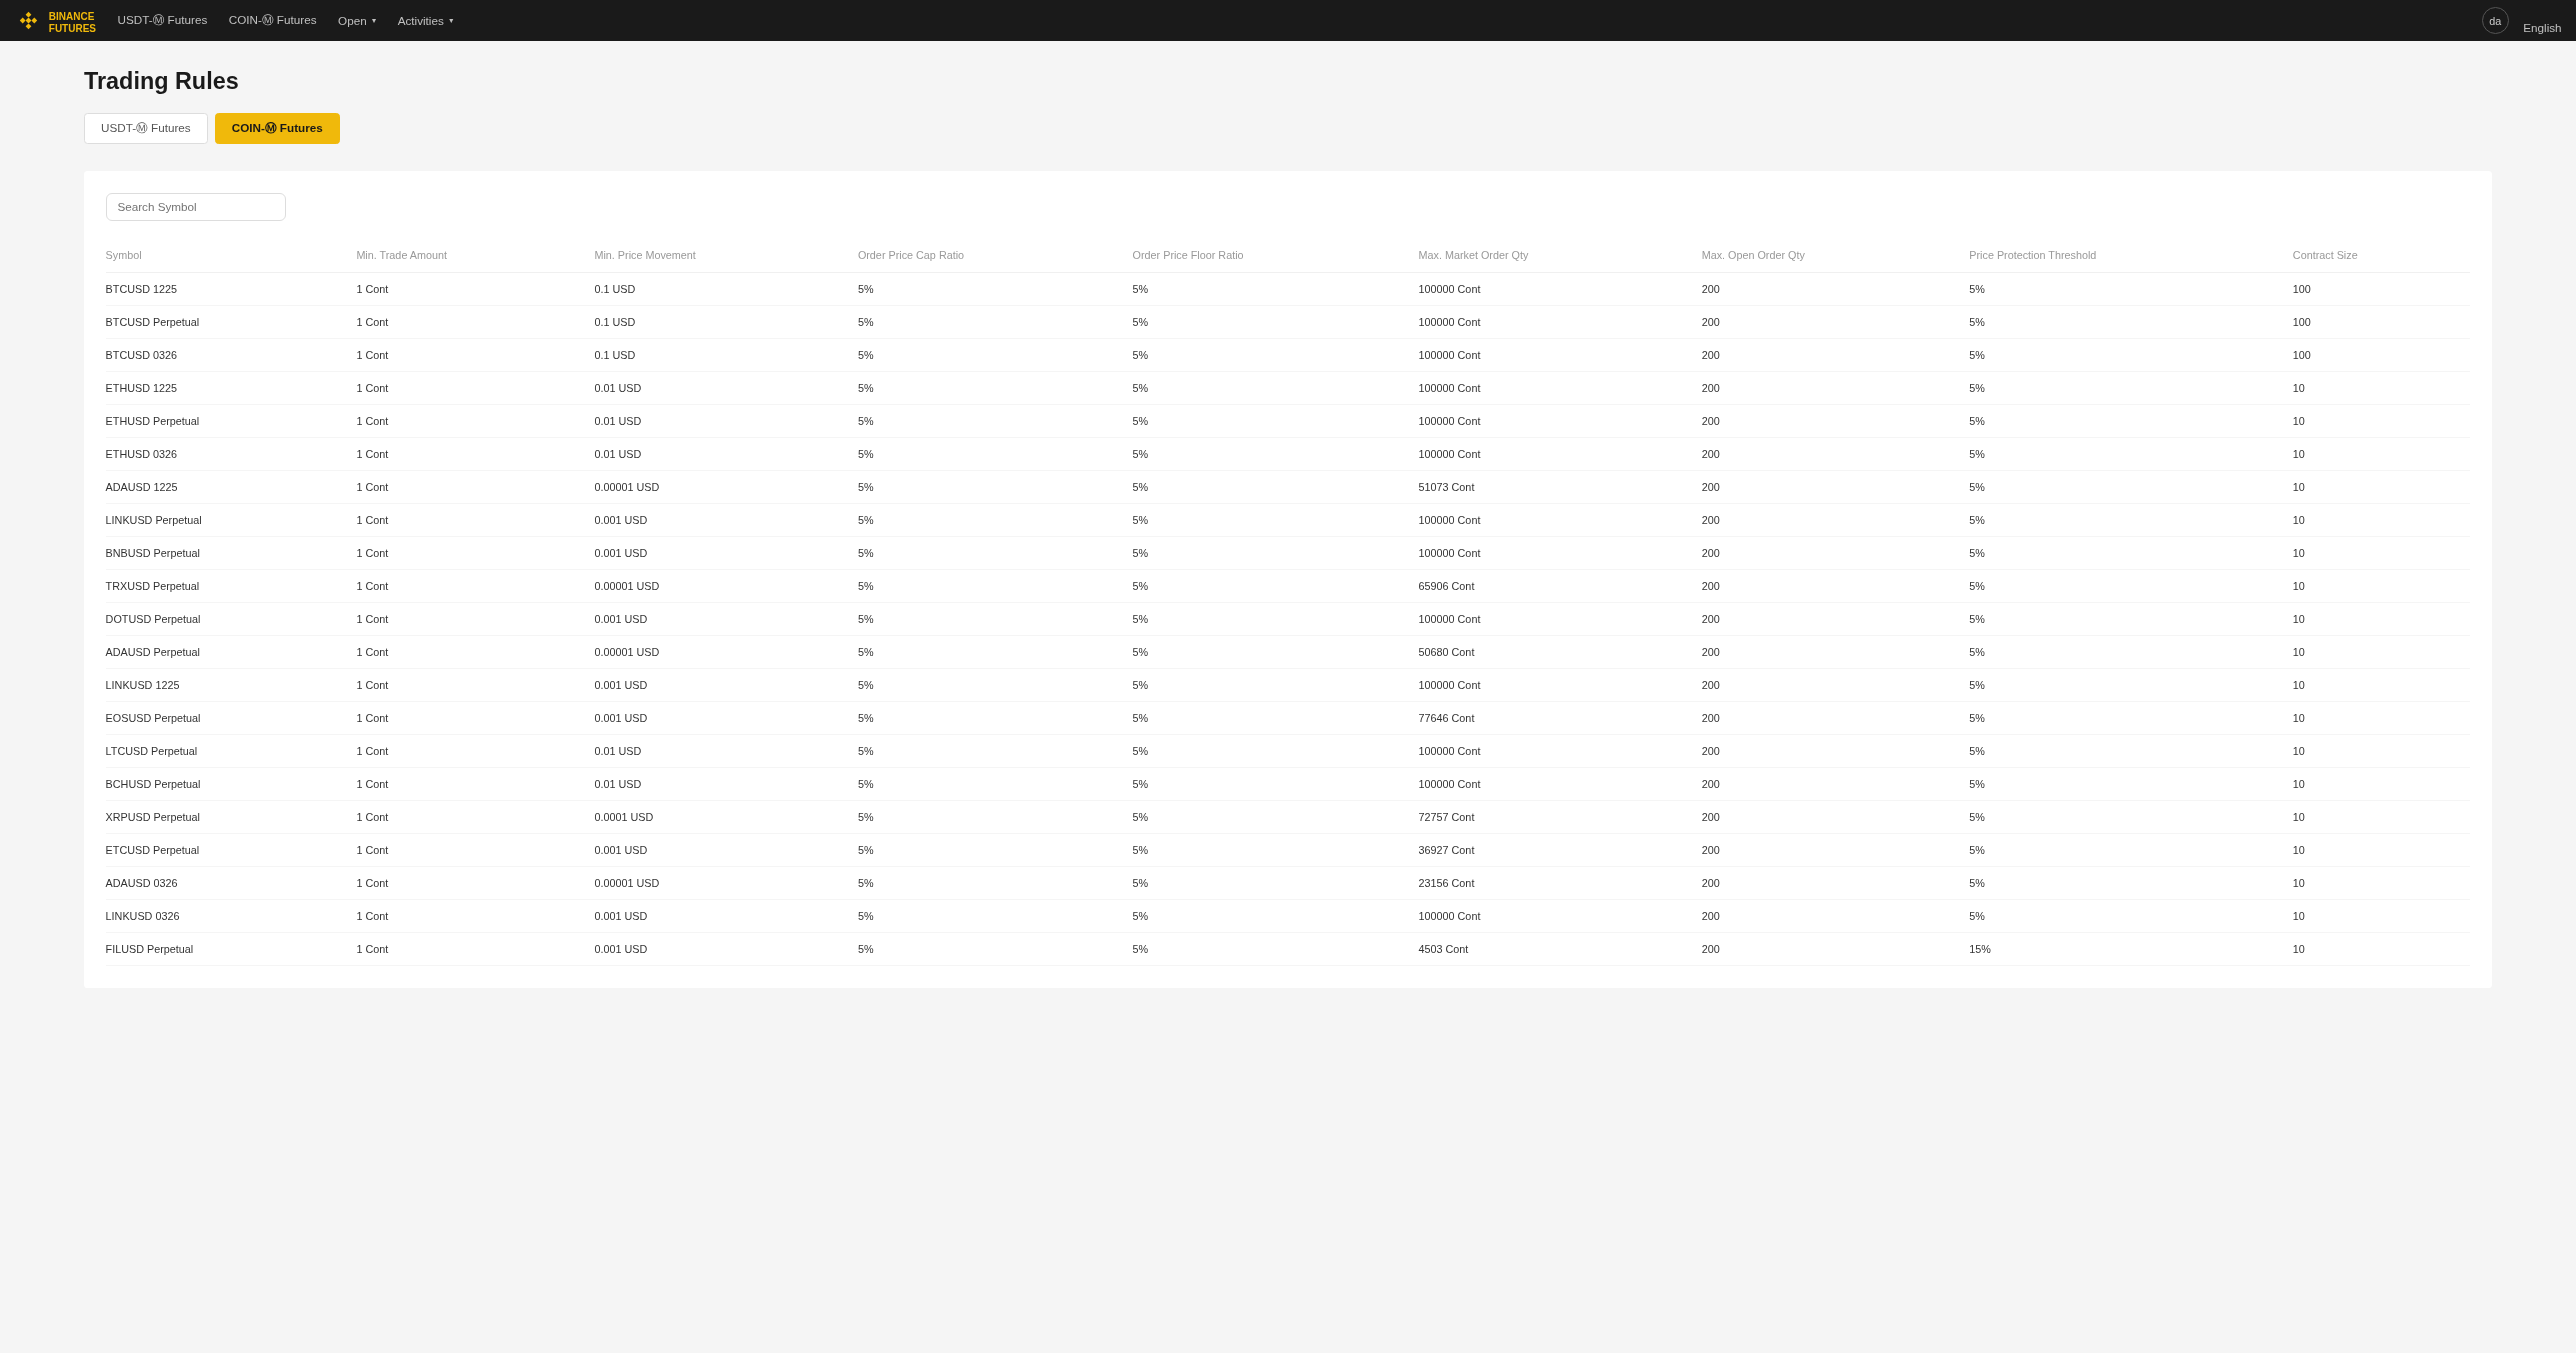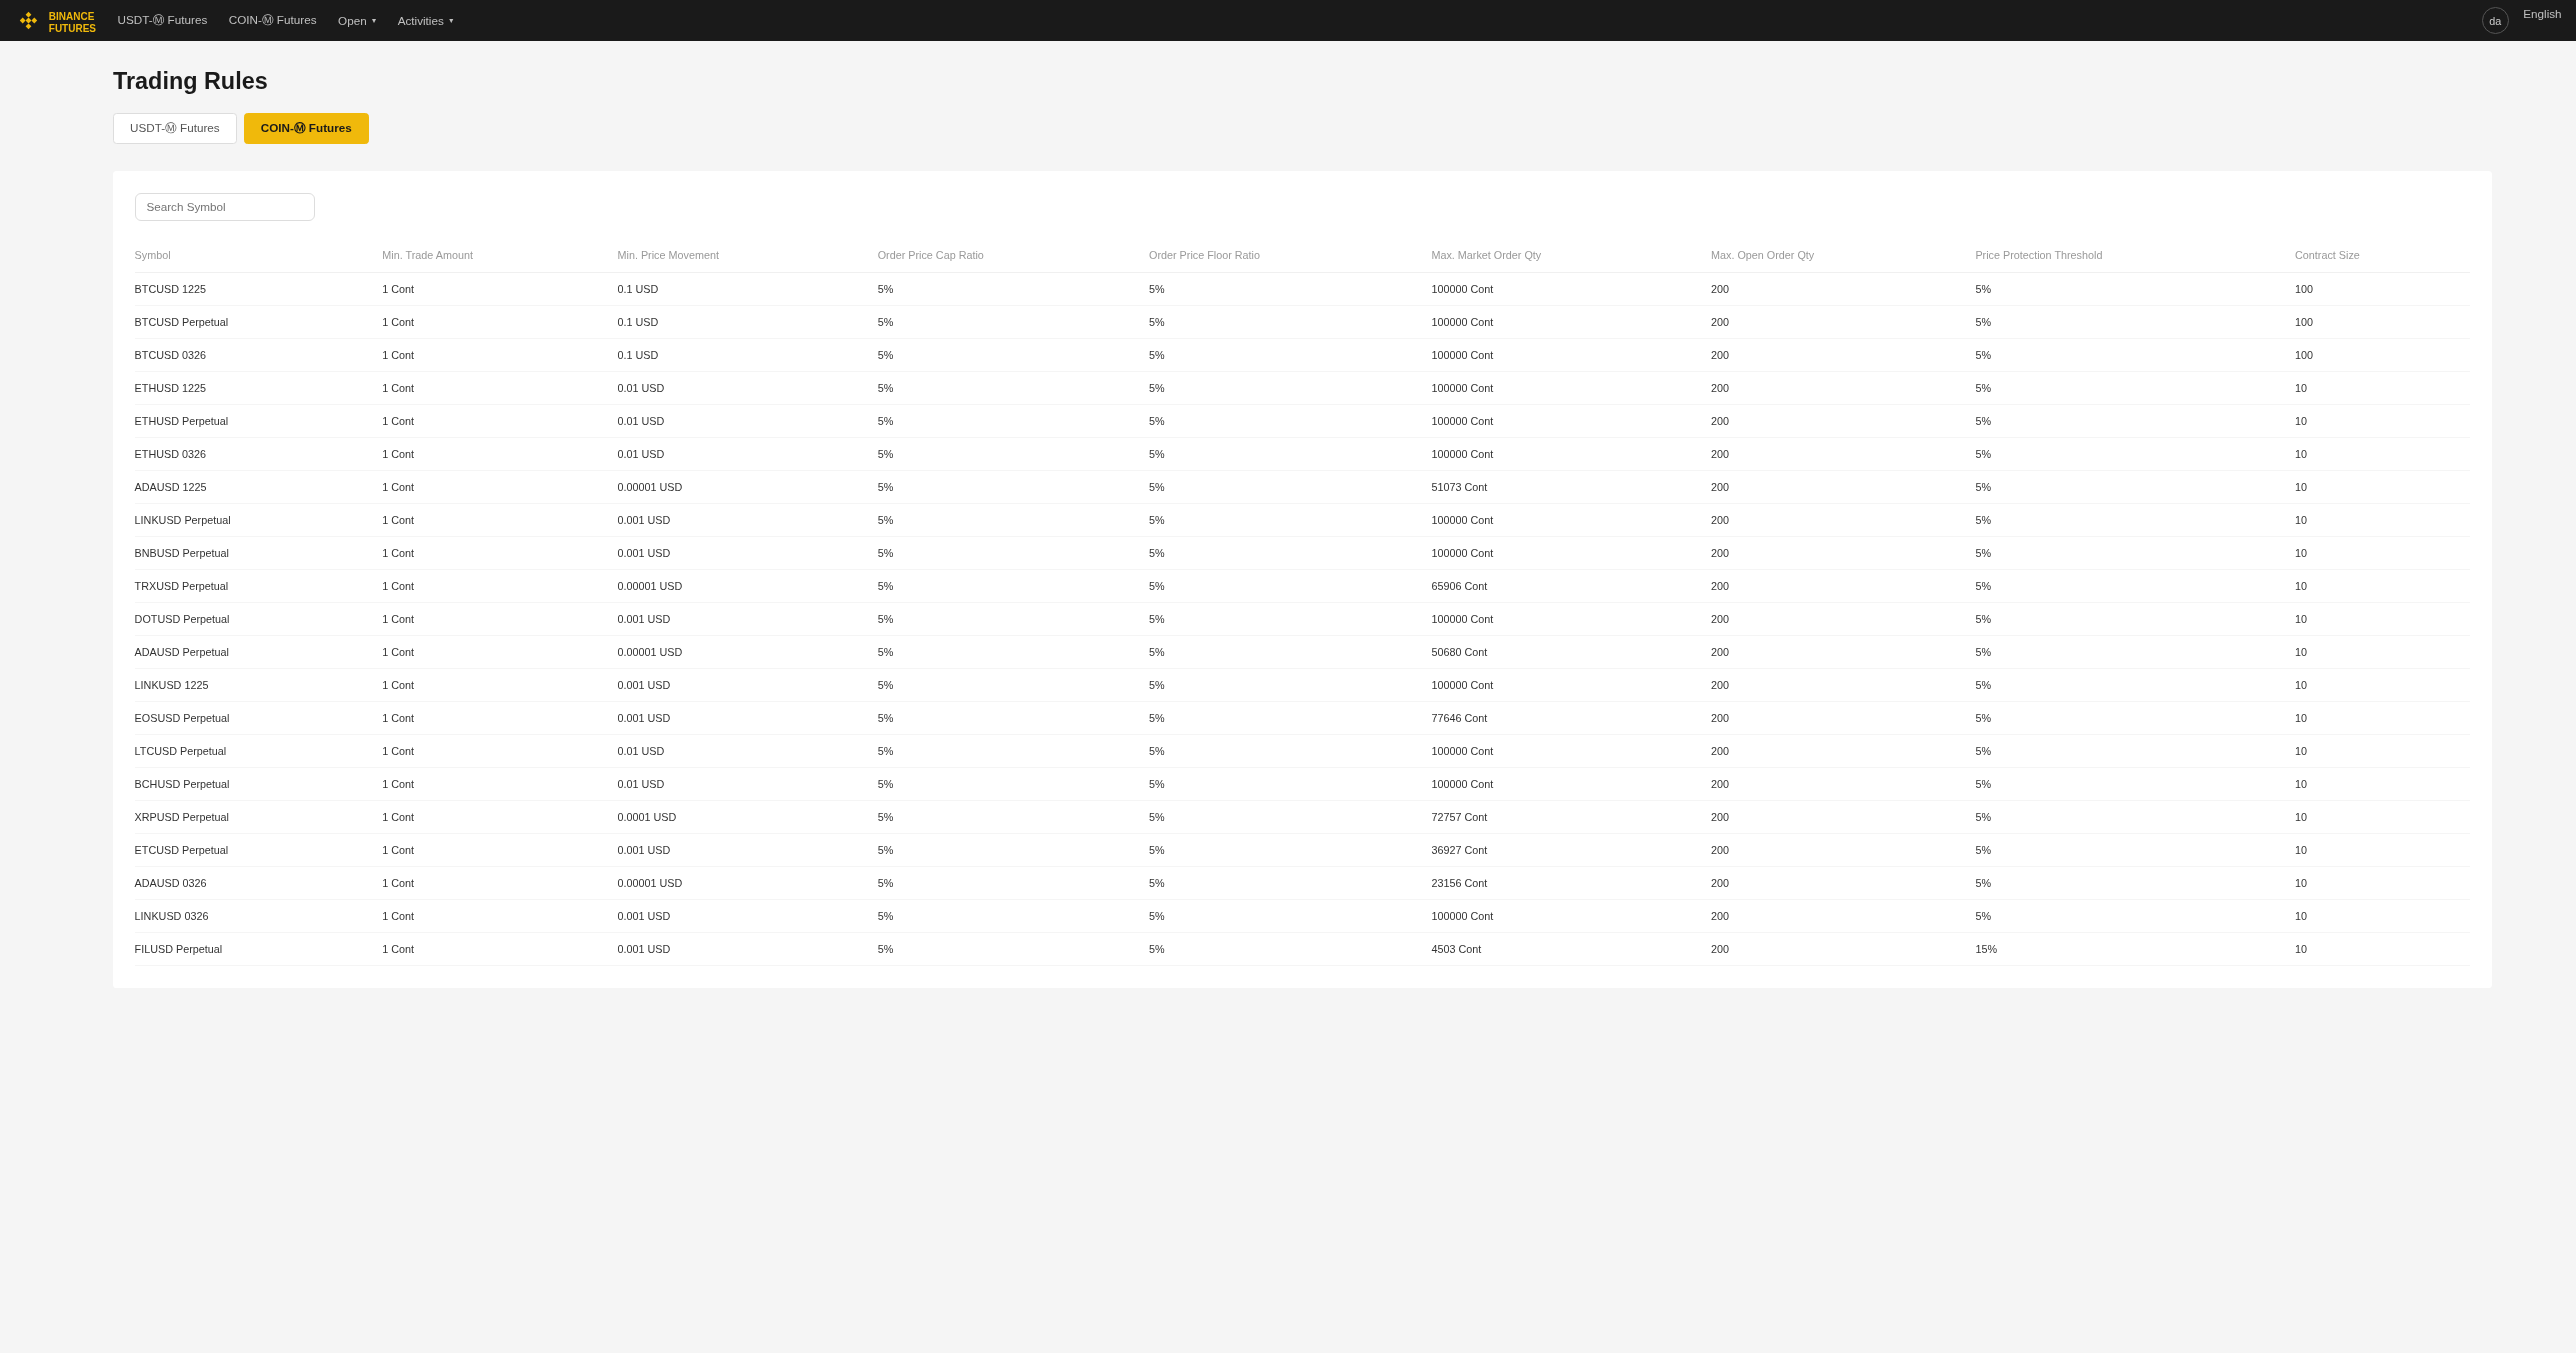--- a/index.html
+++ b/index.html
@@ -27,21 +27,21 @@
       color: #c0c0c0;
       font-size: 11.7px;
       cursor: pointer;
       display: flex;
       align-items: center;
       gap: 3.6px;
     }
     .nav-right {
       margin-left: auto;
       display: flex;
-      align-items: flex-start;
+      align-items: flex-end;
       gap: 14.4px;
     }
     .avatar {
       width: 27px;
       height: 27px;
       border-radius: 50%;
       border: 0.9px solid #555;
       display: flex;
       align-items: center;
       justify-content: center;
@@ -51,21 +51,20 @@
     }
     .lang-btn {
       color: #c0c0c0;
       font-size: 11.7px;
       cursor: pointer;
     }
 
     
     .page-container {
       padding: 27px 84px;
-      margin-left: 29px;
     }
     .page-title {
       font-size: 23.4px;
       font-weight: 600;
       color: #1a1a1a;
       margin-bottom: 18px;
     }
 
     
     .tabs {

